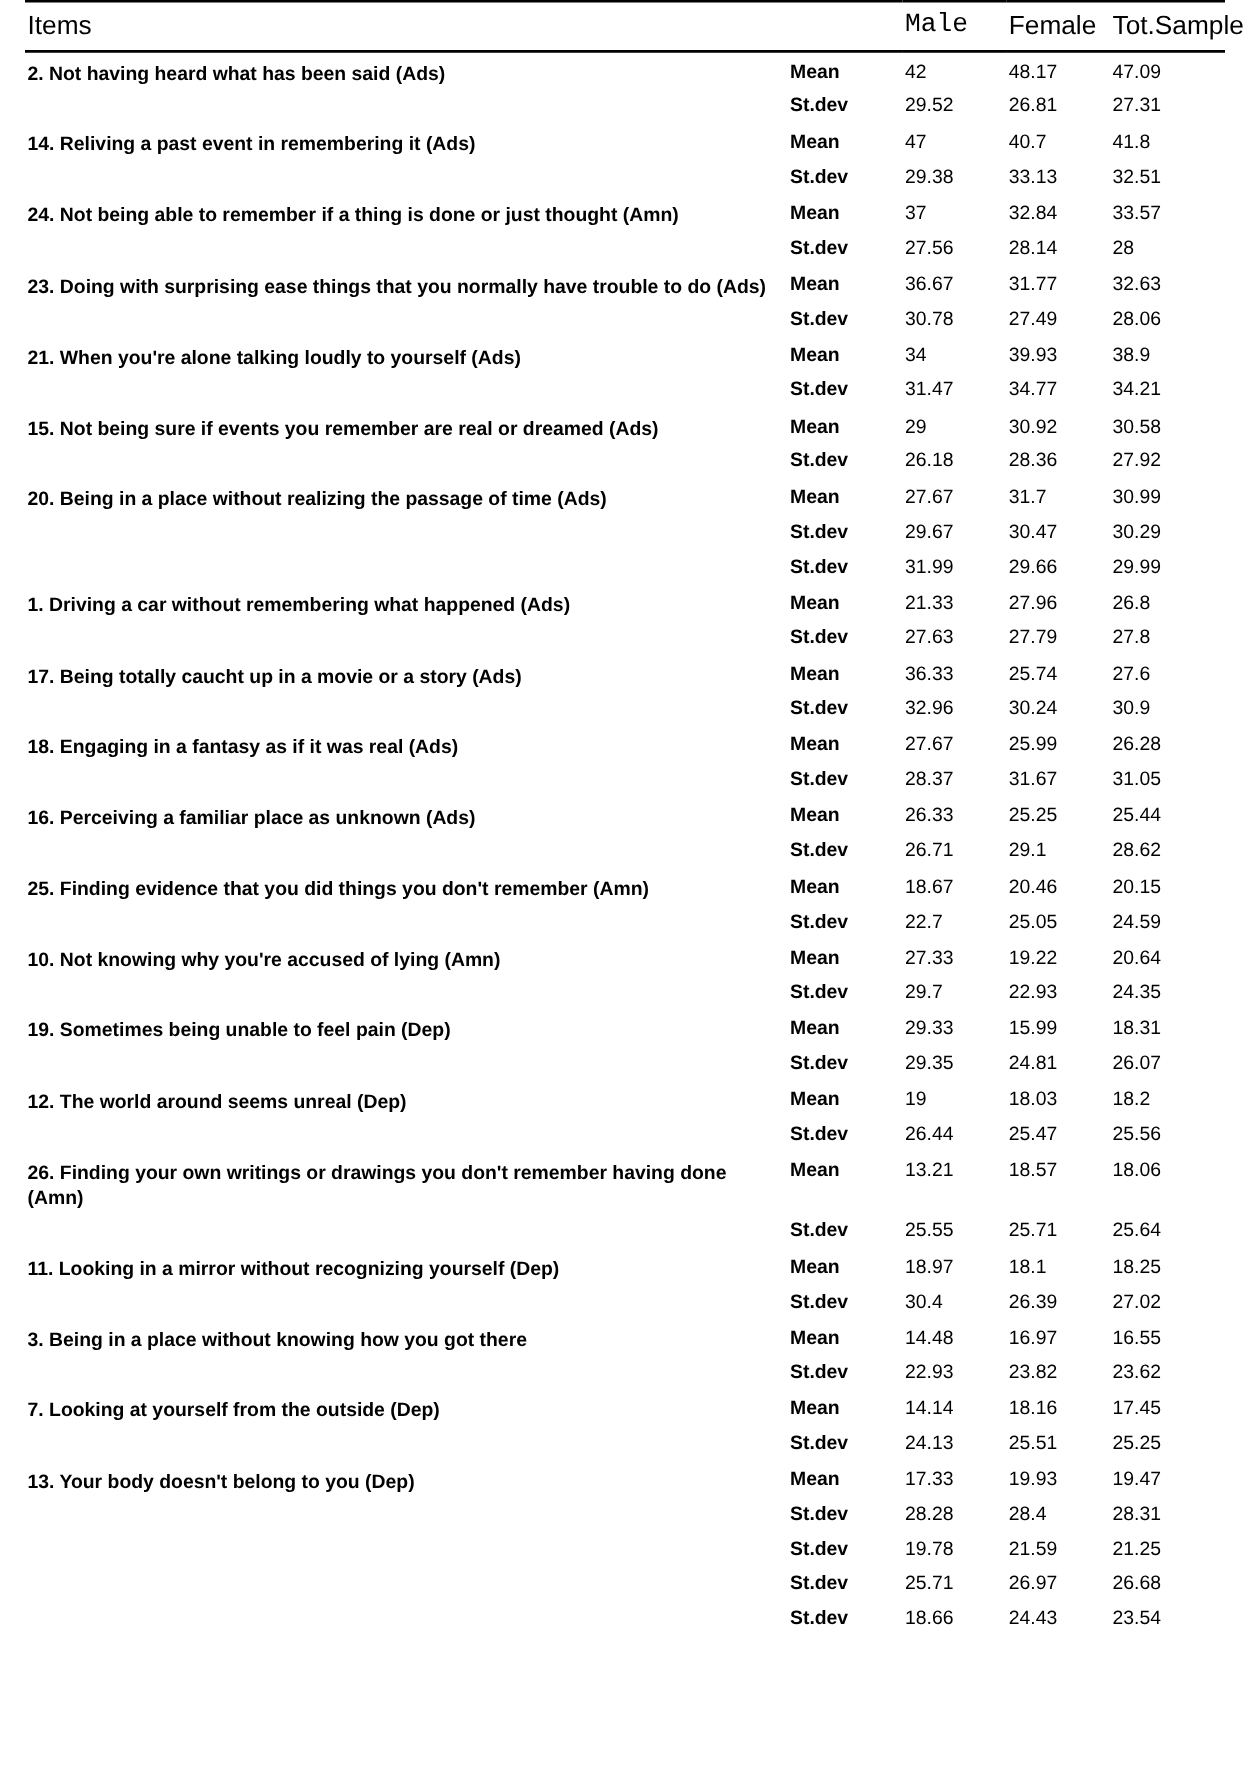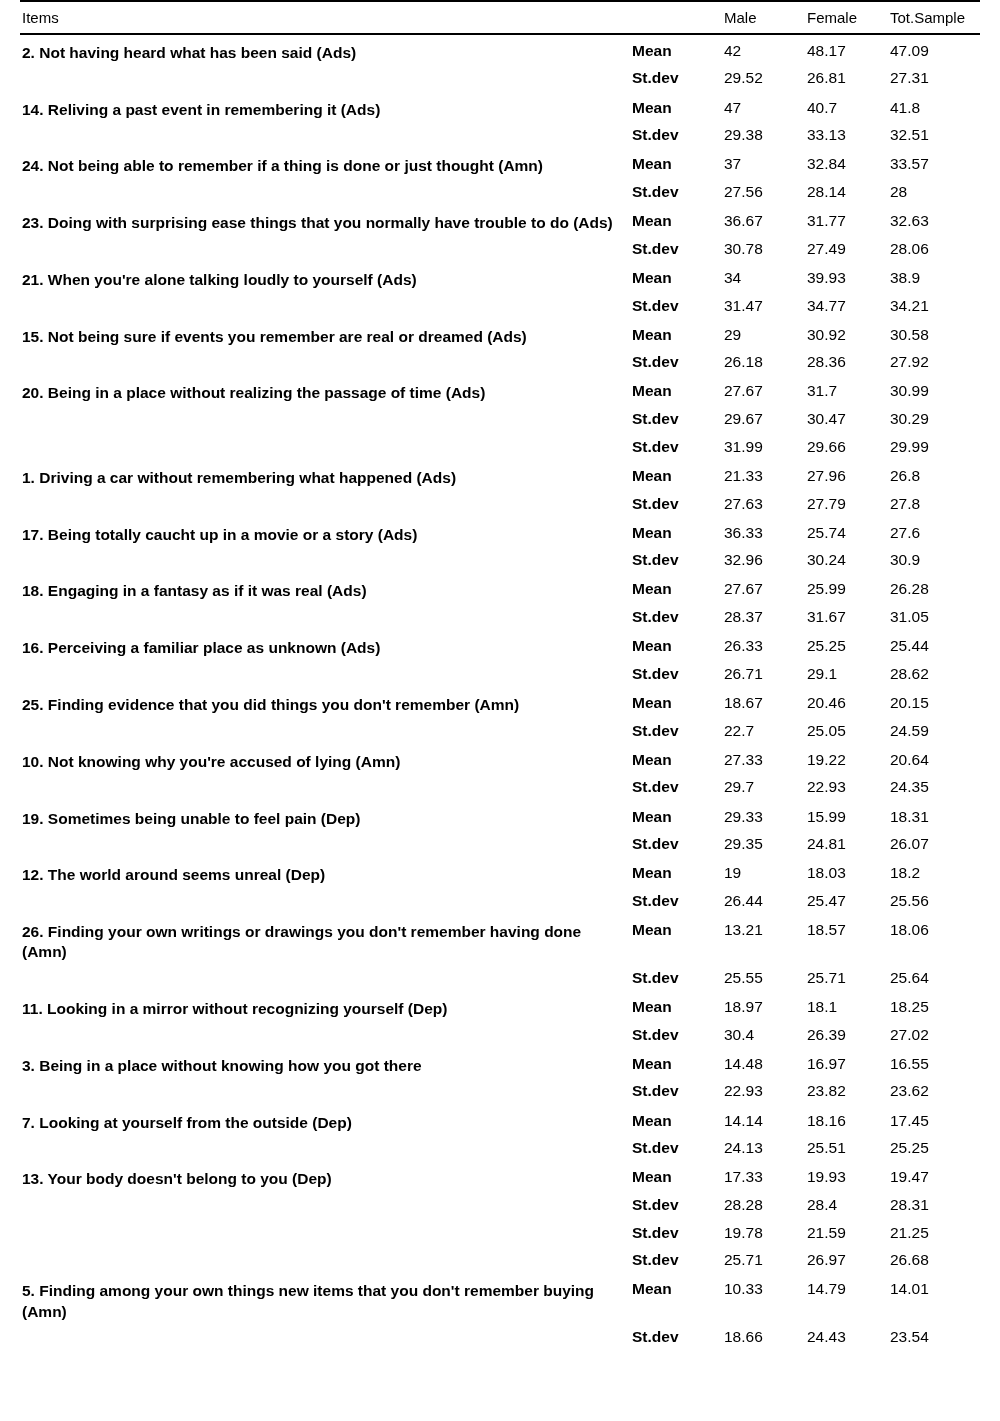--- a/index.html
+++ b/index.html
@@ -41,30 +41,30 @@
   tr.rule-top > th {
     border-top: 2.5px solid #000;
   }
   tr.head > th {
     border-bottom: 2.5px solid #000;
   }
 
   
   th {
     font-weight: normal;
-    font-size: 15px;
+    font-size: 21px;
     text-align: left;
     vertical-align: bottom;
     padding: 7px 0 7px 0;
     line-height: 1.15;
     white-space: nowrap;
   }
   th.h-item   { padding-left: 2px; }
   th.h-stat   { }
-  th.h-male   { padding-left: 2px; }
+  th.h-male   { padding-left: 2px; font-family: Liberation Mono, monospace; }
   th.h-female { padding-left: 2px; }
   th.h-total  { padding-left: 2px; }
 
   
   td {
     font-size: 15.5px;
     vertical-align: top;
     padding: 0;
     line-height: 1.0;
   }
@@ -410,27 +410,20 @@
           <td class="val">21.59</td>
           <td class="val">21.25</td>
         </tr>
         <tr class="sub">
           <td class="item">&nbsp;</td>
           <td class="stat">St.dev</td>
           <td class="val">25.71</td>
           <td class="val">26.97</td>
           <td class="val">26.68</td>
         </tr>
-        <tr class="main">
-          <td class="item">5. Finding among your own things new items that you don't remember buying (Amn)</td>
-          <td class="stat">Mean</td>
-          <td class="val">10.33</td>
-          <td class="val">14.79</td>
-          <td class="val">14.01</td>
-        </tr>
         <tr class="sub after-wrap">
           <td class="item">&nbsp;</td>
           <td class="stat">St.dev</td>
           <td class="val">18.66</td>
           <td class="val">24.43</td>
           <td class="val">23.54</td>
         </tr>
       </tbody>
   </table>
 </div>

